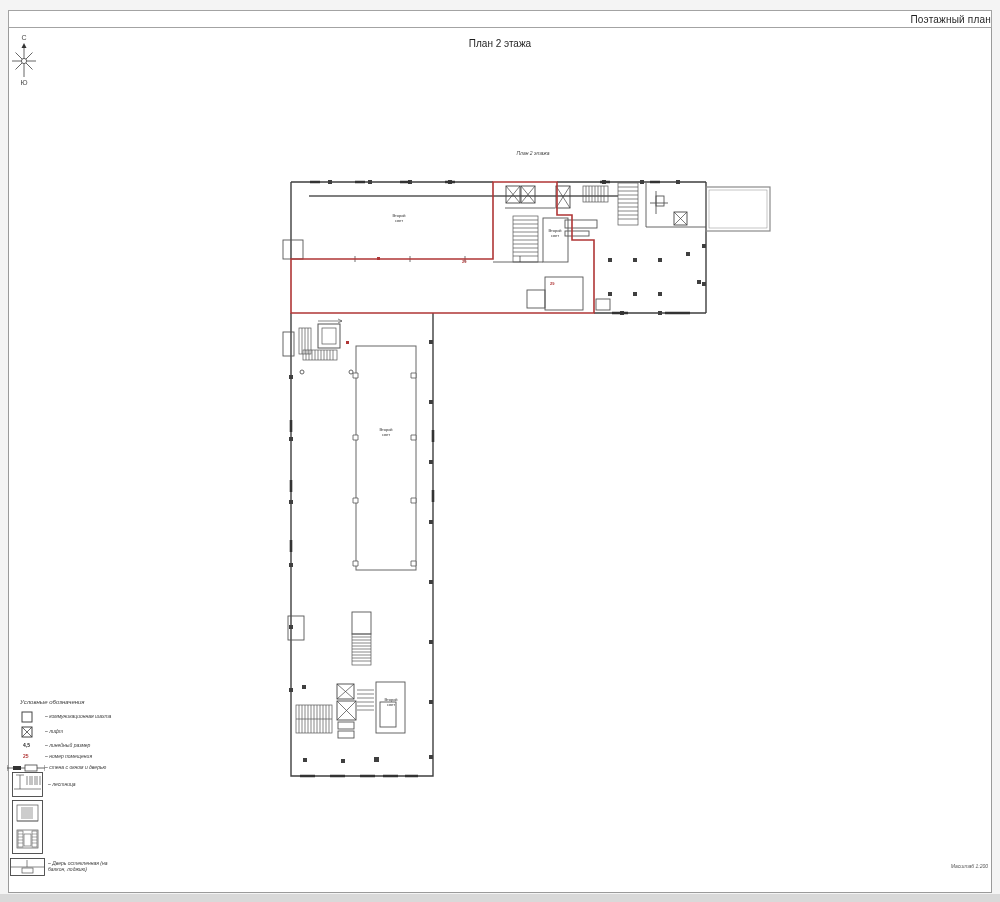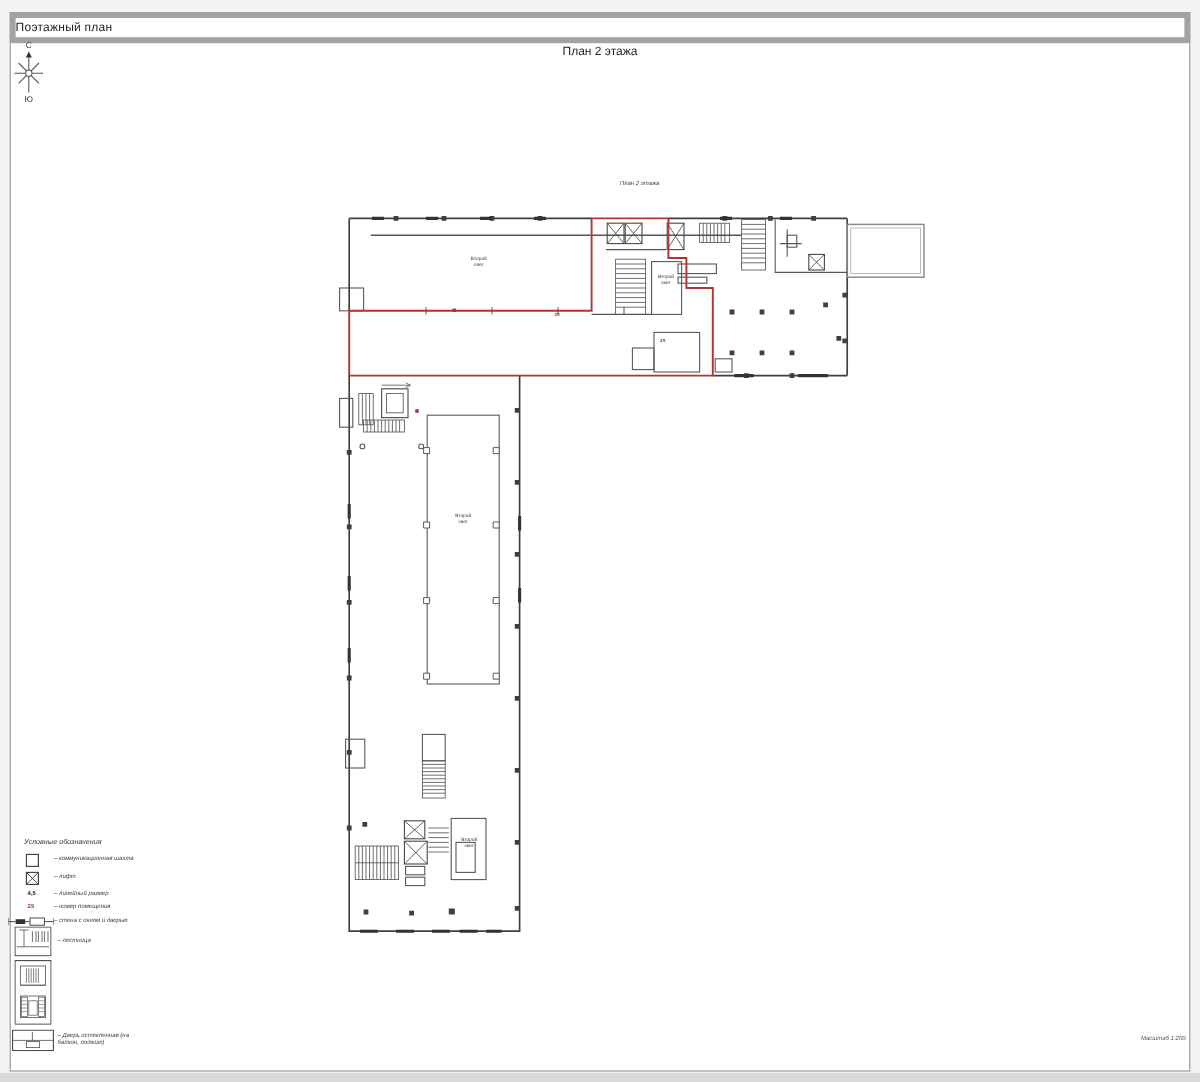--- a/index.html
+++ b/index.html
@@ -9,22 +9,22 @@
     font-family:"Liberation Sans", sans-serif;
     color:#2e2e2e;
   }
   .sheet{
     position:absolute;left:8px;top:10px;right:8px;bottom:9px;
     background:#fff;border:1px solid #9a9a9a;
   }
   .edge-bottom{position:absolute;left:0;right:0;bottom:0;height:8px;background:#d9d9d9;}
   .title-band{
     position:absolute;left:8px;right:8px;top:10px;height:16px;
-    border:5px solid #a3a3a3;background:#fff;
-    display:flex;align-items:center;justify-content:flex-start;
+    border:1px solid #a3a3a3;background:#fff;
+    display:flex;align-items:center;justify-content:flex-end;
   }
   .title-band .t{font-size:10px;letter-spacing:.2px;color:#1f1f1f;}
   .subtitle{
     position:absolute;left:0;right:0;top:38px;text-align:center;
     font-size:10px;color:#1f1f1f;
   }
   .plan-caption{
     position:absolute;left:498px;top:150px;width:70px;text-align:center;
     font-size:5px;font-style:italic;color:#444;
   }

